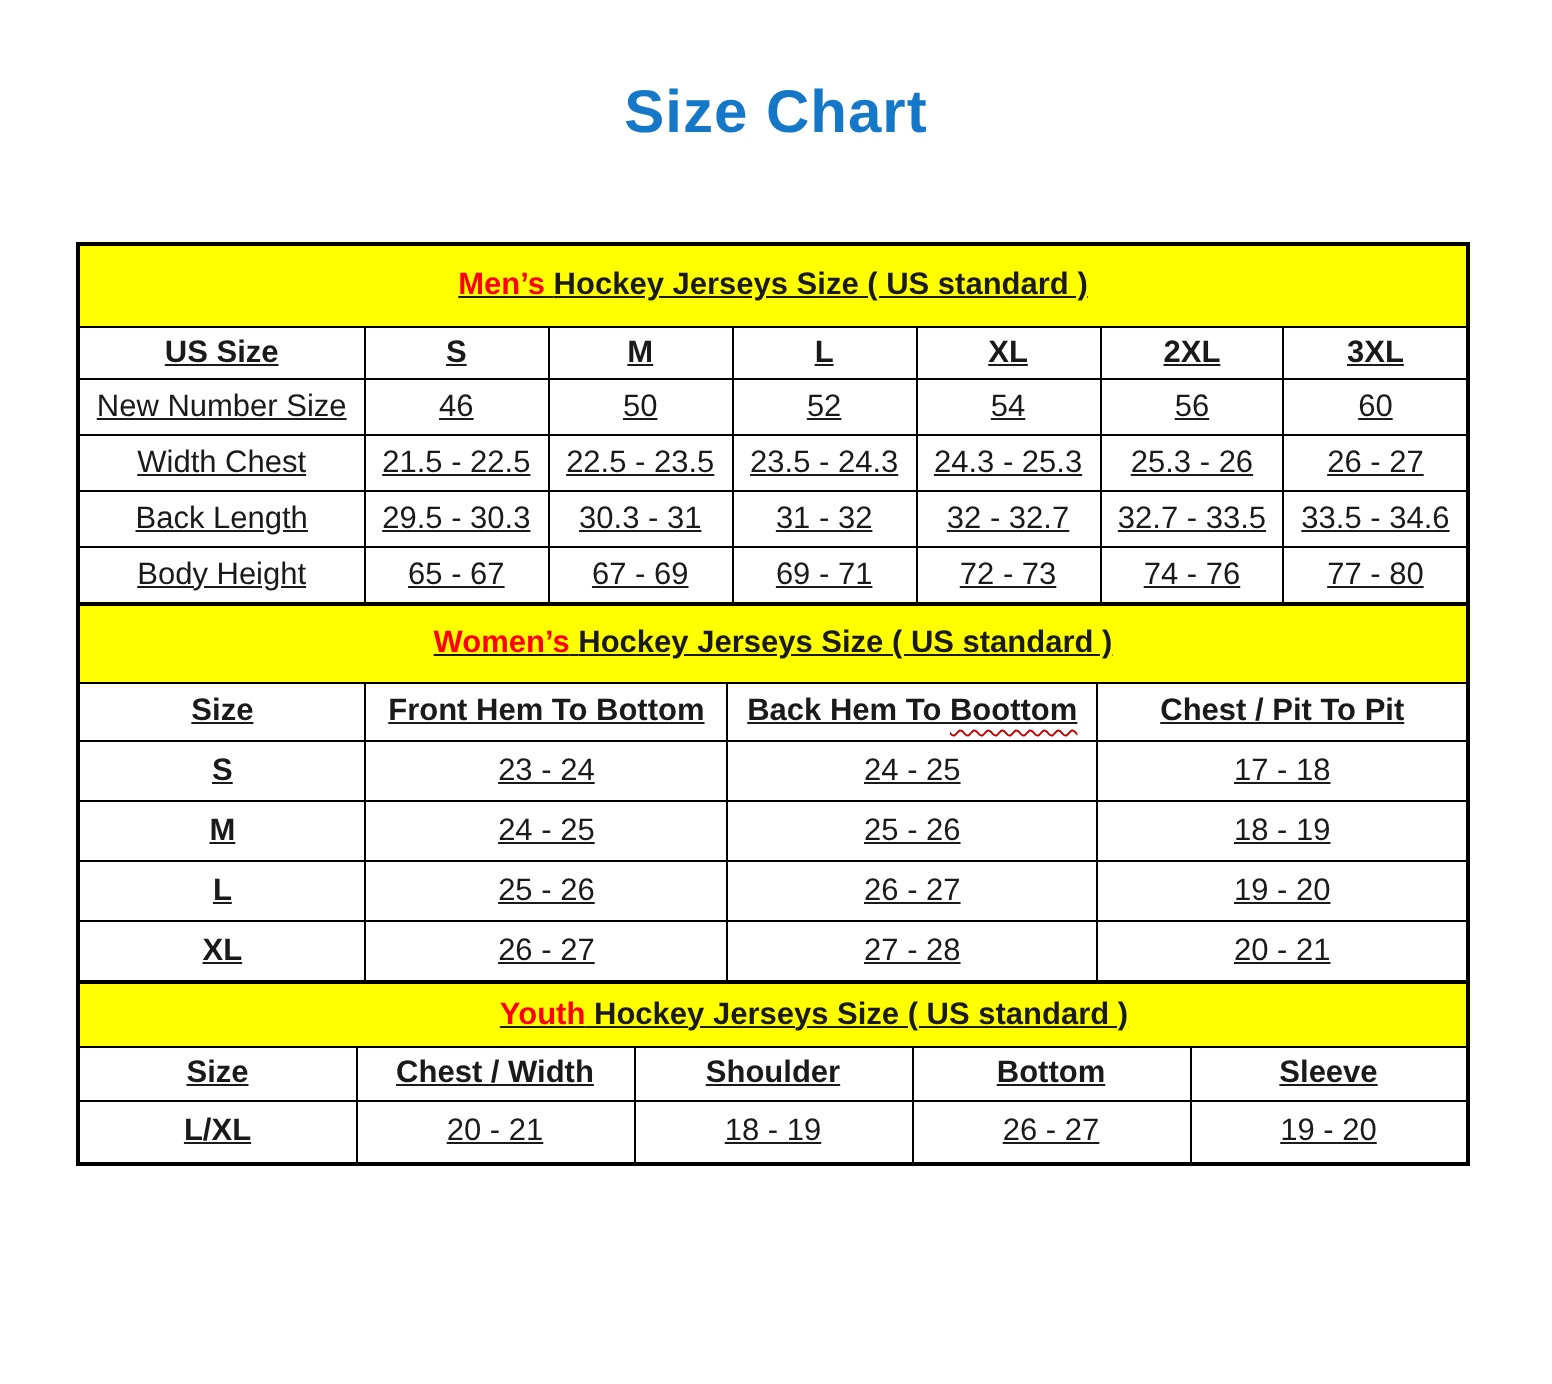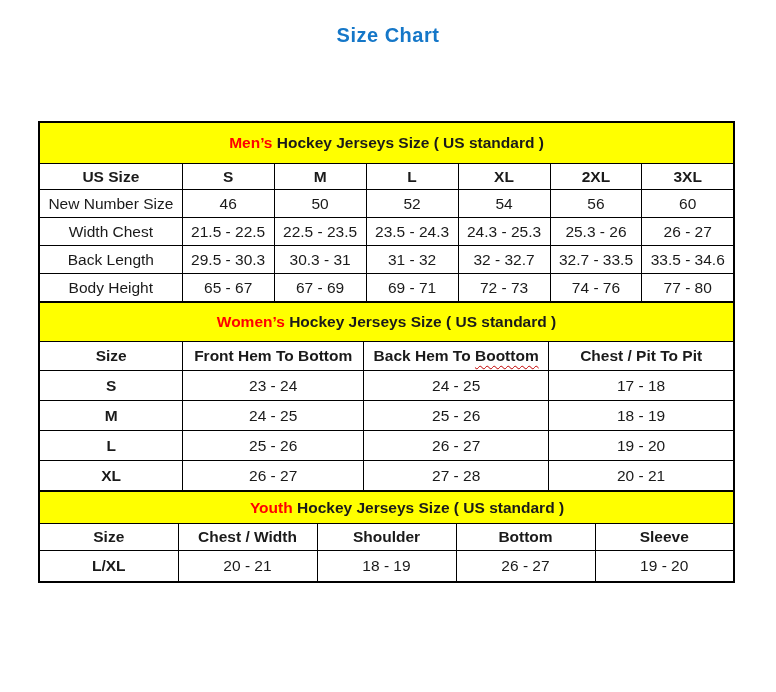--- a/index.html
+++ b/index.html
@@ -9,25 +9,25 @@
     --squiggle-red:#C00000;
     --ink:#1a1a1a;
   }
   html,body{margin:0;padding:0;}
   body{
     width:776px;height:692px;background:#ffffff;
     font-family:"Liberation Sans", sans-serif;
     position:relative;overflow:hidden;color:var(--ink);
   }
   .title{
-    margin:24px 0 0;text-align:center;
-    font-size:20px;font-weight:bold;color:var(--title-blue);
+    margin:40px 0 0;text-align:center;
+    font-size:30px;font-weight:bold;color:var(--title-blue);
     letter-spacing:0.5px;
   }
-  .tables{position:absolute;left:38px;top:121px;width:674px;}
+  .tables{position:absolute;left:38px;top:121px;width:674px;text-decoration:underline;}
   table.size-table{
     border-collapse:collapse;table-layout:fixed;width:697px;
     border:2px solid #000;
   }
   table.size-table + table.size-table{margin-top:-2px;}
   table.size-table td{
     border:1px solid #000;text-align:center;vertical-align:middle;
     font-size:15.5px;padding:0 2px;white-space:nowrap;overflow:hidden;
   }
   td.banner-cell{

